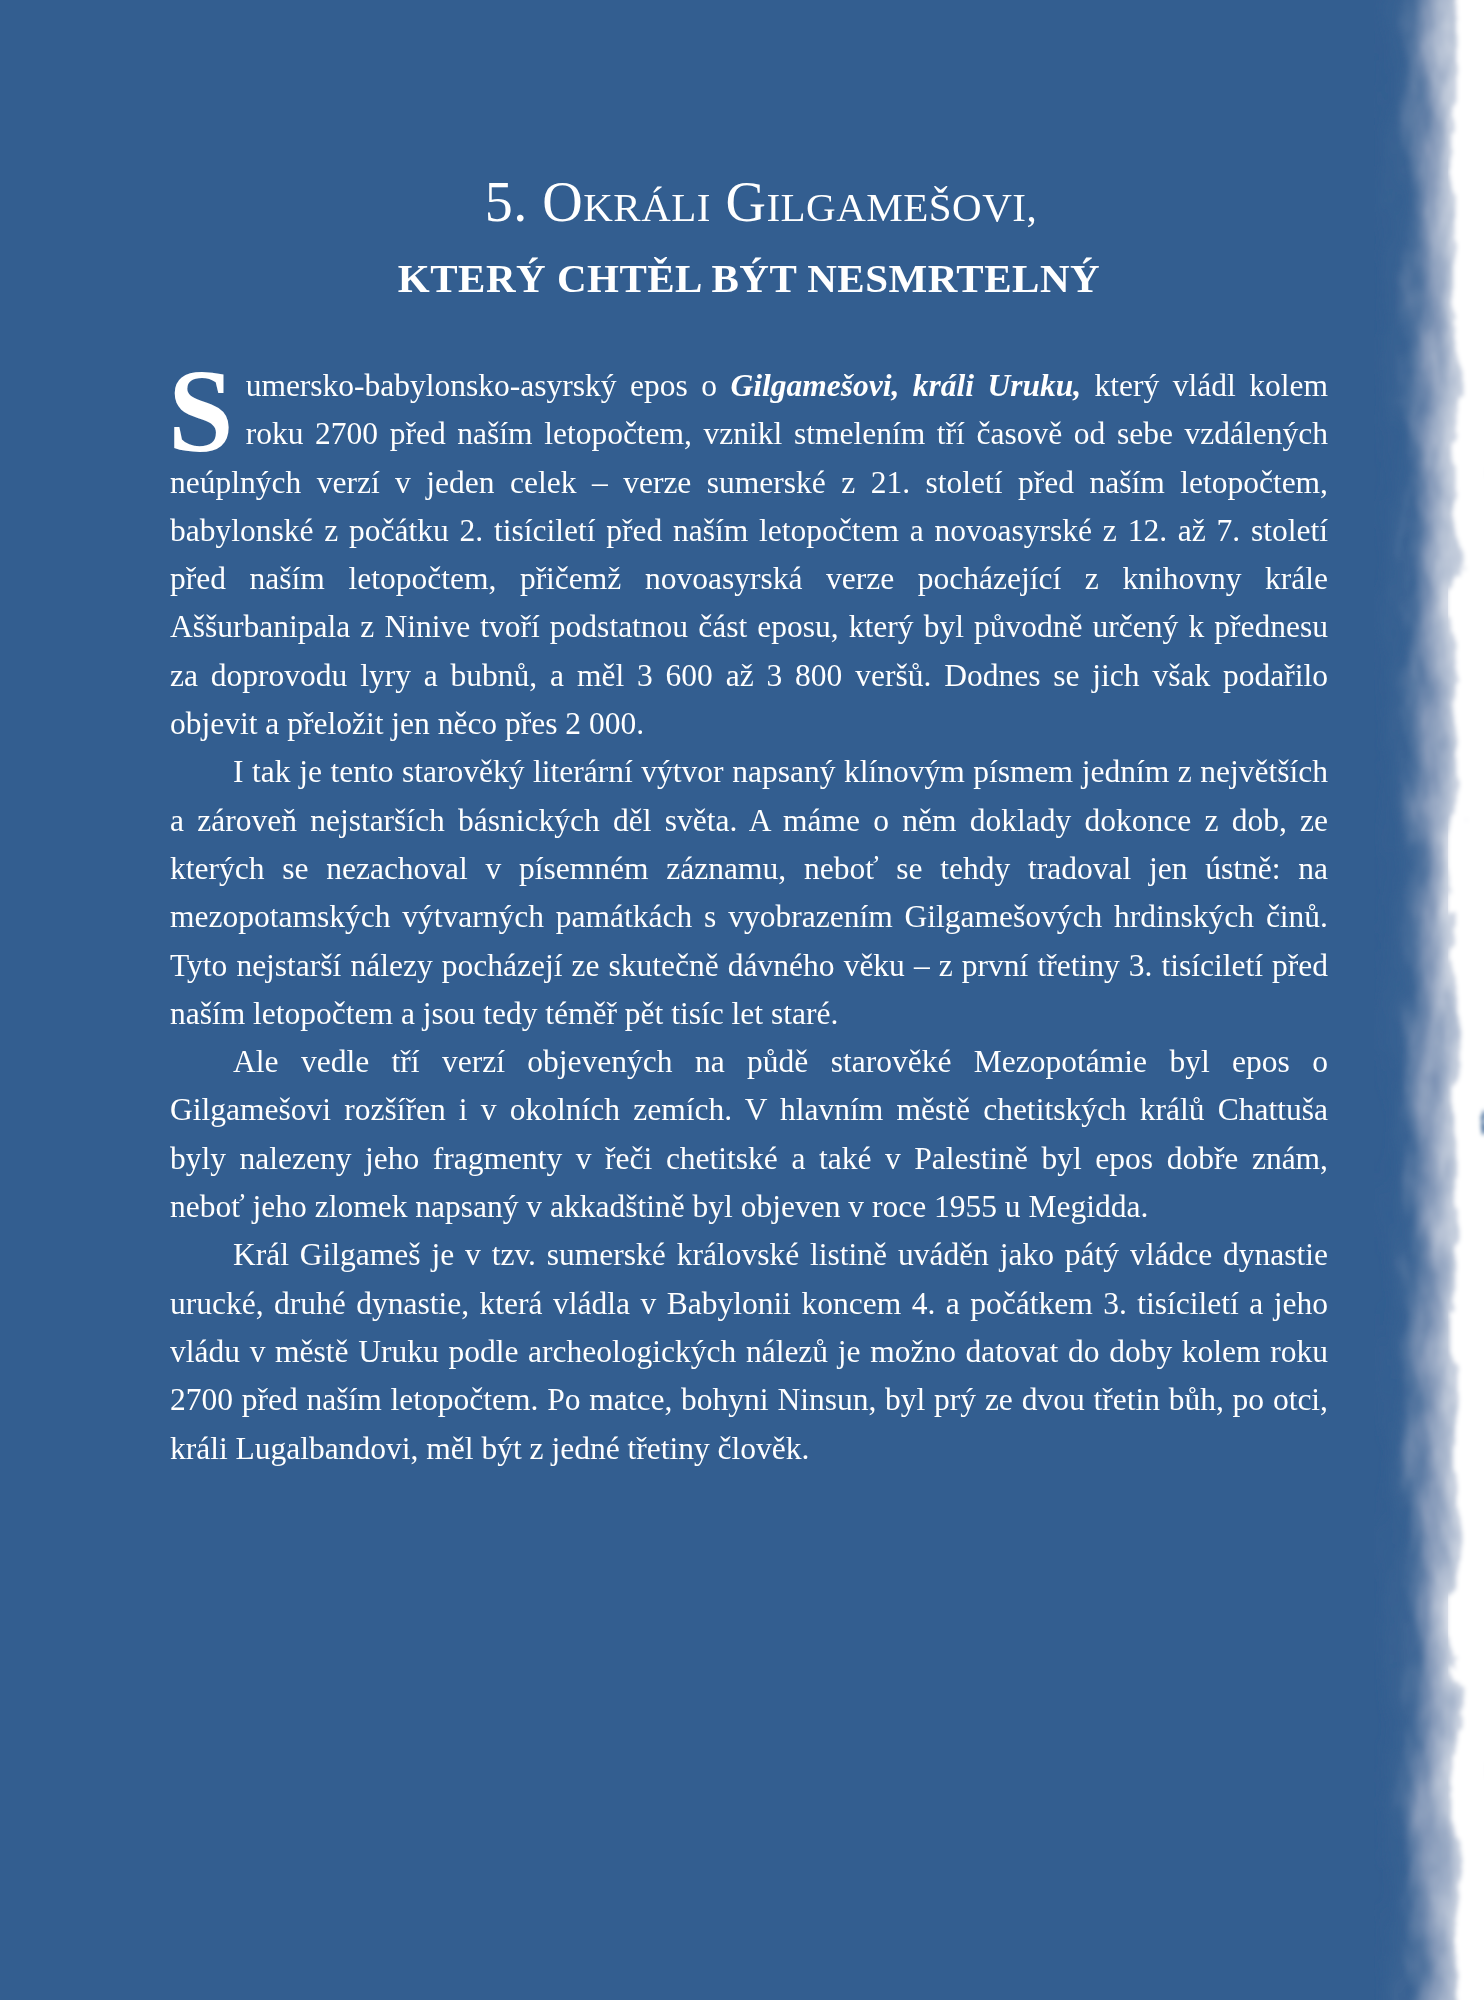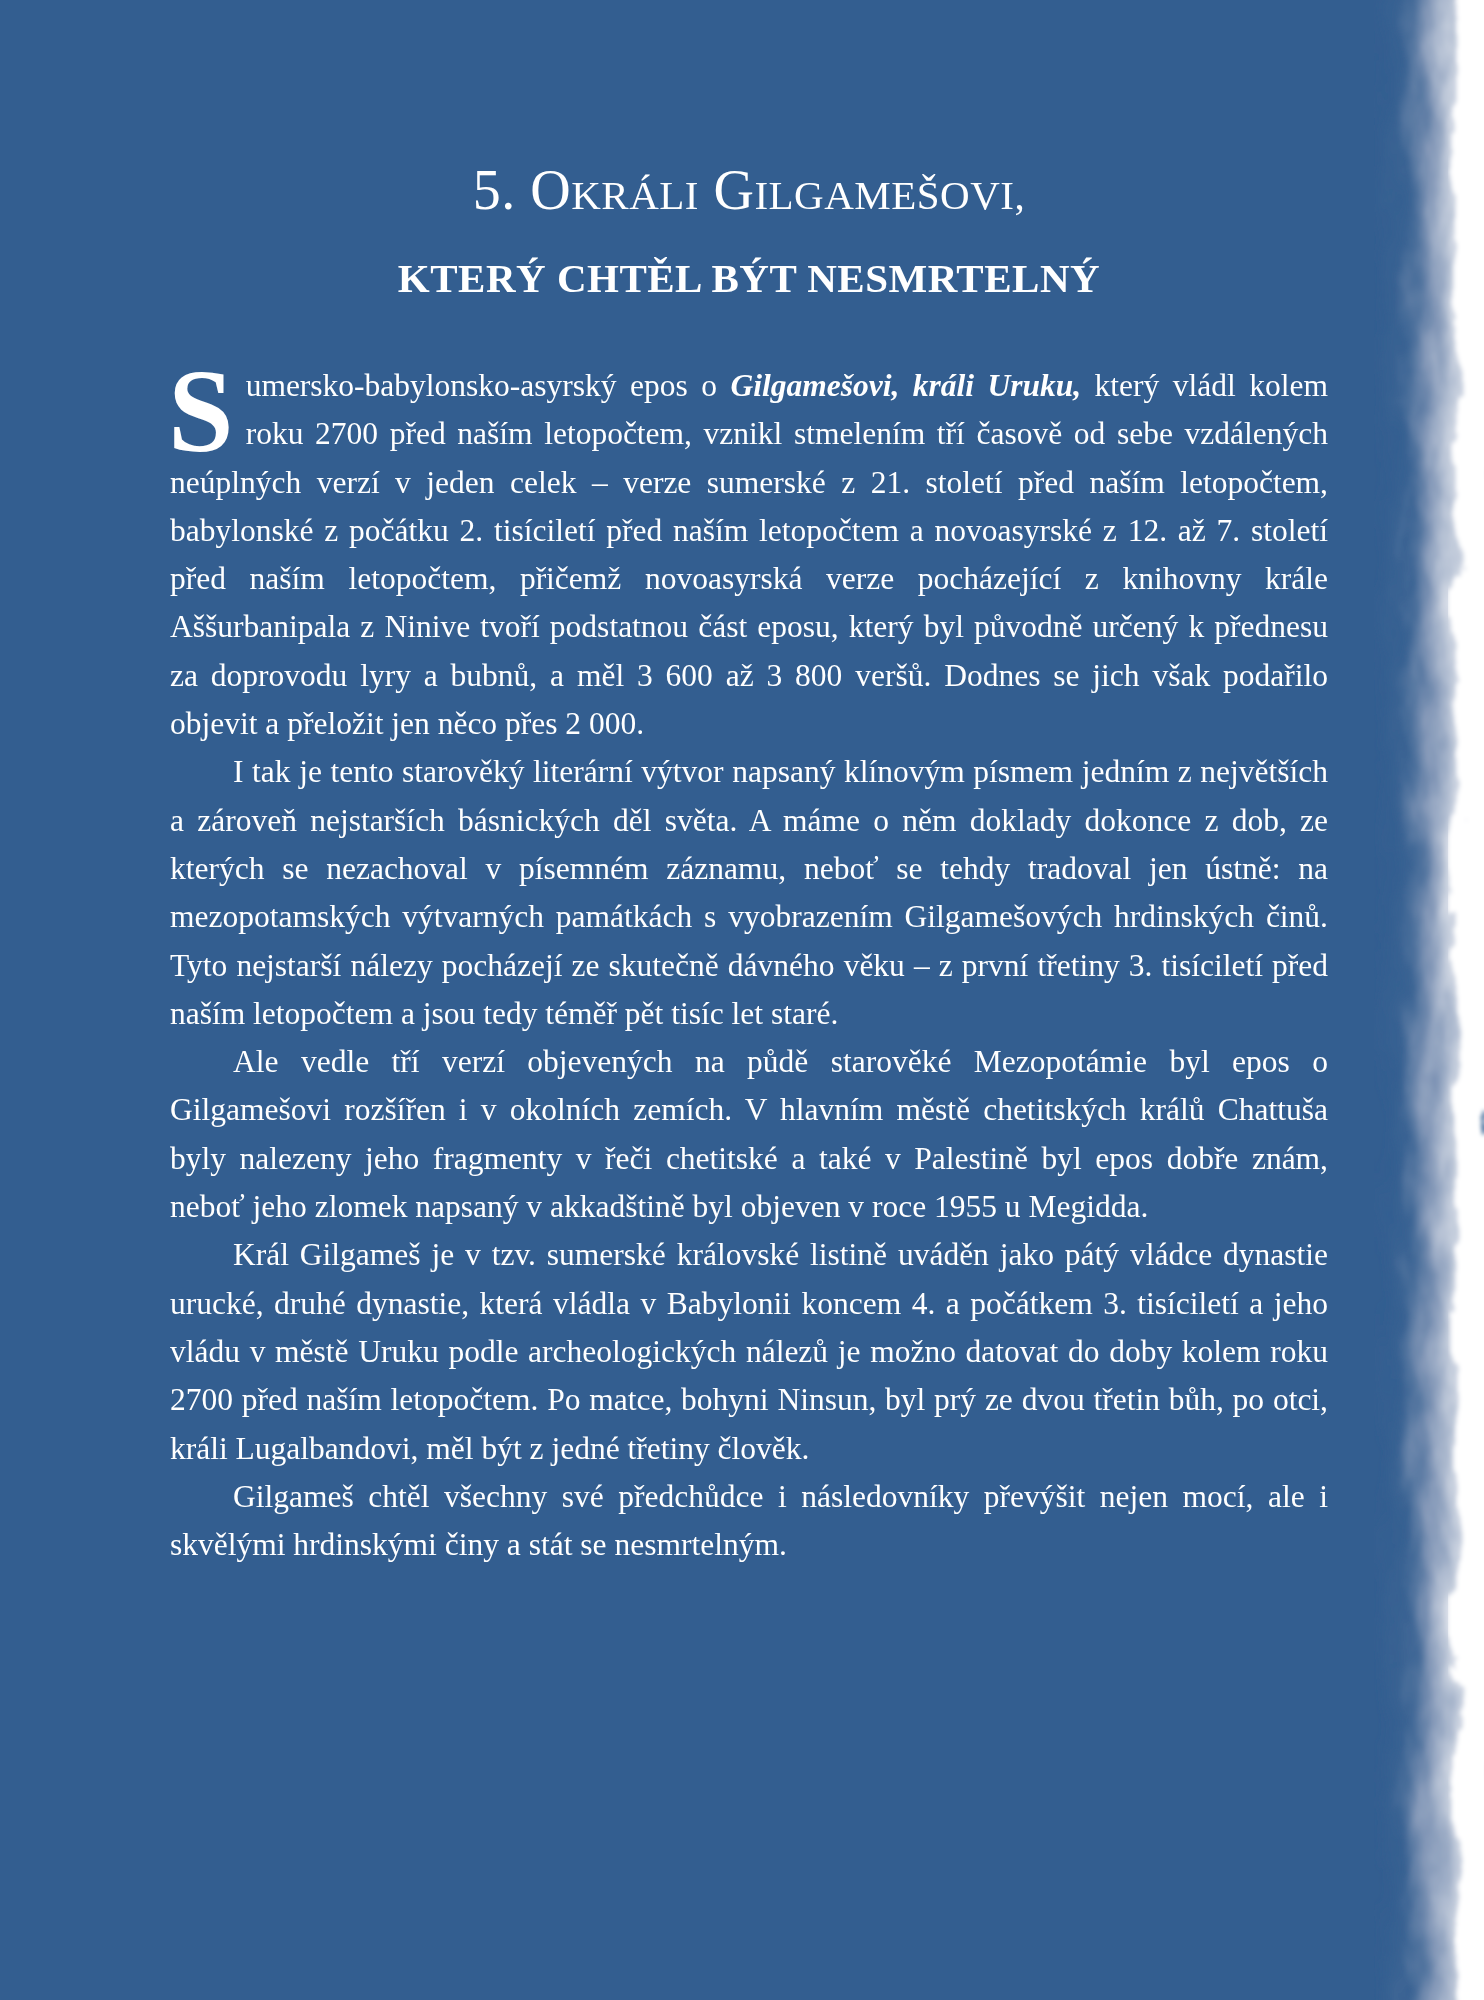--- a/index.html
+++ b/index.html
@@ -73,30 +73,29 @@
         <stop offset="0.75" stop-color="#d5dbe6" stop-opacity="1"></stop>
         <stop offset="1" stop-color="#ffffff" stop-opacity="1"></stop>
       </linearGradient>
     </defs>
     <rect x="0" y="-20" width="110" height="2040" fill="url(#fade)" filter="url(#rough)"></rect>
     <rect x="82" y="-20" width="40" height="2040" fill="#ffffff" filter="url(#rough)"></rect>
   </svg>
 
   <div class="content">
 
-    <h1 class="title-line1" style="margin:0;font-weight:normal;">
+    <h1 class="title-line1" style="margin:12px;font-weight:normal;">
       <span>5.</span>
       <span>O</span><span class="sc">KRÁLI</span>
       <span>G</span><span class="sc">ILGAMEŠOVI,</span>
     </h1>
 
     <h2 class="title-line2" style="margin:0;font-weight:bold;">KTERÝ CHTĚL BÝT NESMRTELNÝ</h2>
 
     <div class="body-text">
       <p class="first"><span class="dropcap">S</span><span>umersko-babylonsko-asyrský epos o </span><span class="bi">Gilgamešovi, králi Uruku,</span><span> který vládl kolem roku 2700 před naším letopočtem, vznikl stmelením tří časově od sebe vzdálených neúplných verzí v jeden celek – verze sumerské z 21. století před naším letopočtem, babylonské z počátku 2. tisíciletí před naším letopočtem a novoasyrské z 12. až 7. století před naším letopočtem, přičemž novoasyrská verze pocházející z knihovny krále Aššurbanipala z Ninive tvoří podstatnou část eposu, který byl původně určený k přednesu za doprovodu lyry a bubnů, a měl 3 600 až 3 800 veršů. Dodnes se jich však podařilo objevit a přeložit jen něco přes 2 000.</span></p>
       <p>I tak je tento starověký literární výtvor napsaný klínovým písmem jedním z největších a zároveň nejstarších básnických děl světa. A máme o něm doklady dokonce z dob, ze kterých se nezachoval v písemném záznamu, neboť se tehdy tradoval jen ústně: na mezopotamských výtvarných památkách s vyobrazením Gilgamešových hrdinských činů. Tyto nejstarší nálezy pocházejí ze skutečně dávného věku – z první třetiny 3. tisíciletí před naším letopočtem a jsou tedy téměř pět tisíc let staré.</p>
       <p>Ale vedle tří verzí objevených na půdě starověké Mezopotámie byl epos o Gilgamešovi rozšířen i v okolních zemích. V hlavním městě chetitských králů Chattuša byly nalezeny jeho fragmenty v řeči chetitské a také v Palestině byl epos dobře znám, neboť jeho zlomek napsaný v akkadštině byl objeven v roce 1955 u Megidda.</p>
       <p>Král Gilgameš je v tzv. sumerské královské listině uváděn jako pátý vládce dynastie urucké, druhé dynastie, která vládla v Babylonii koncem 4. a počátkem 3. tisíciletí a jeho vládu v městě Uruku podle archeologických nálezů je možno datovat do doby kolem roku 2700 před naším letopočtem. Po matce, bohyni Ninsun, byl prý ze dvou třetin bůh, po otci, králi Lugalbandovi, měl být z jedné třetiny člověk.</p>
-      <p>Gilgameš chtěl všechny své předchůdce i následovníky převýšit nejen mocí, ale i skvělými hrdinskými činy a stát se nesmrtelným.</p>
     </div>
 
   </div>
 </div>
 
 </body></html>

